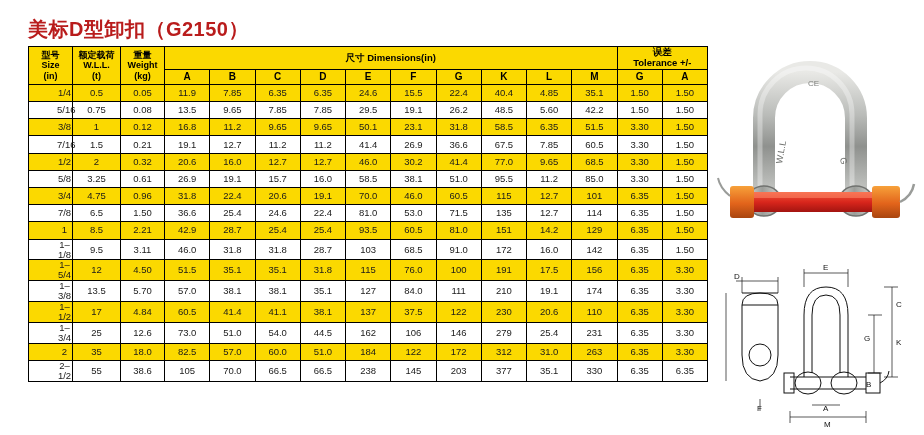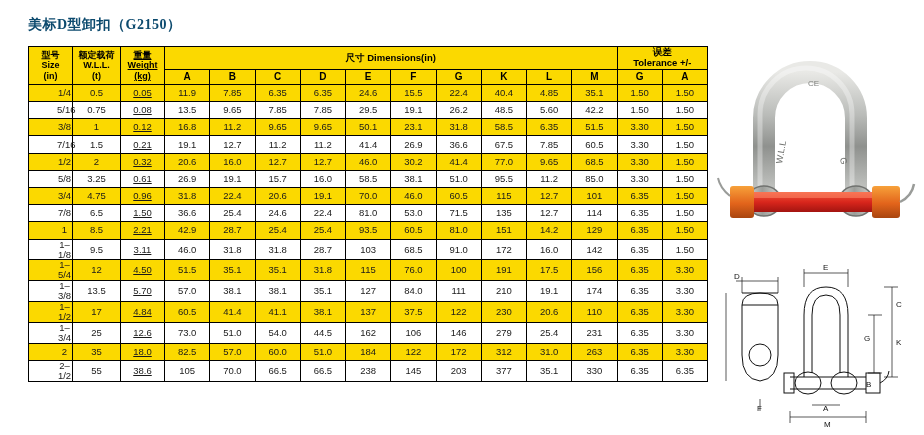--- a/index.html
+++ b/index.html
@@ -10,25 +10,24 @@
     background: #ffffff;
     font-family: "Liberation Sans", sans-serif;
     color: #1a1a1a;
     position: relative;
     overflow: hidden;
   }
   #title {
     position: absolute;
     left: 28px;
     top: 16px;
-    font-size: 14px;
+    font-size: 20px;
     font-weight: bold;
     letter-spacing: 0.5px;
-    color: #0c4a6e;
-    font-family: Liberation Serif, serif;
+    color: #b91c1c;
   }
   #table-wrap {
     position: absolute;
     left: 28px;
     top: 46px;
     width: 680px;
   }
   table {
     border-collapse: collapse;
     width: 680px;
@@ -51,21 +50,21 @@
   }
   thead .head-tall { height: 26px; }
   thead .sub-head { height: 15px; font-size: 10px; }
   .grp-head {
     background: #fbd900;
     font-size: 9.5px;
     font-weight: bold;
   }
   .col-size { width: 44px; }
   .col-wll { width: 48px; }
-  .col-wt { width: 44px; text-decoration: underline; }
+  .col-wt { width: 44px; }
   .dim { width: 43px; }
   .tol { width: 43px; }
   tbody tr.odd td { background: #fbd900; }
   tbody tr.even td { background: #ffffff; }
   tbody td.first { font-weight: normal; padding-left: 28px; }
   .hdr-lines { display: flex; flex-direction: column; justify-content: center; align-items: center; line-height: 1.15; }
   .hdr-lines span { display: block; }
 
   
   #photo {

